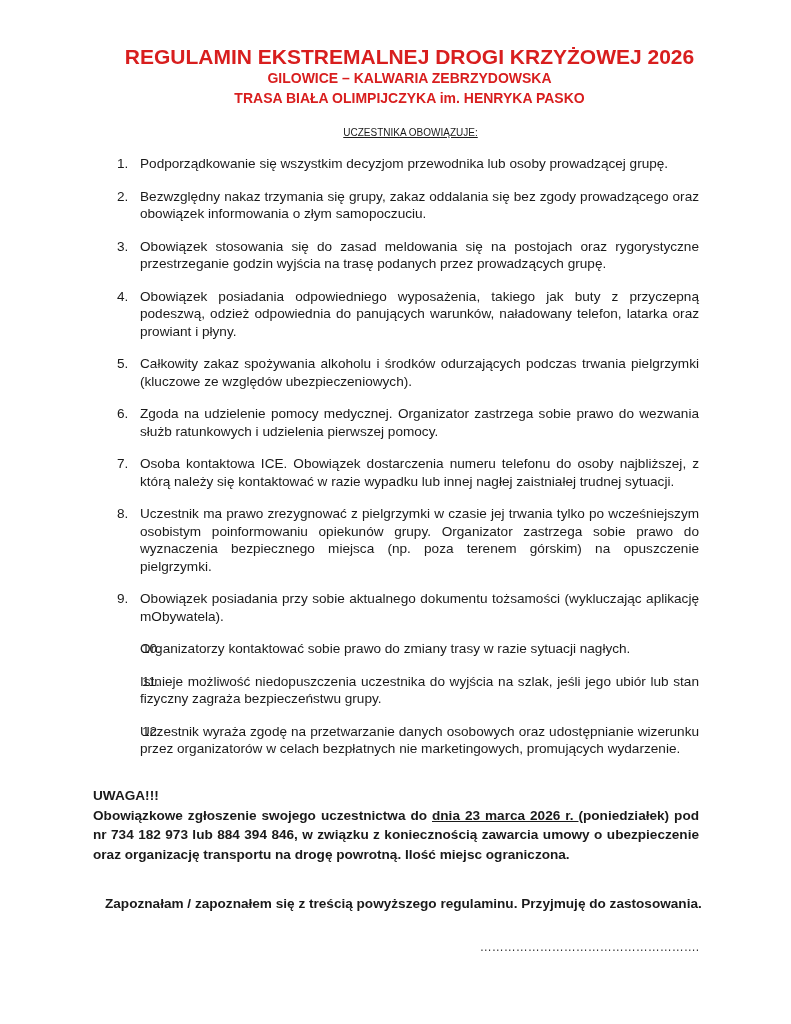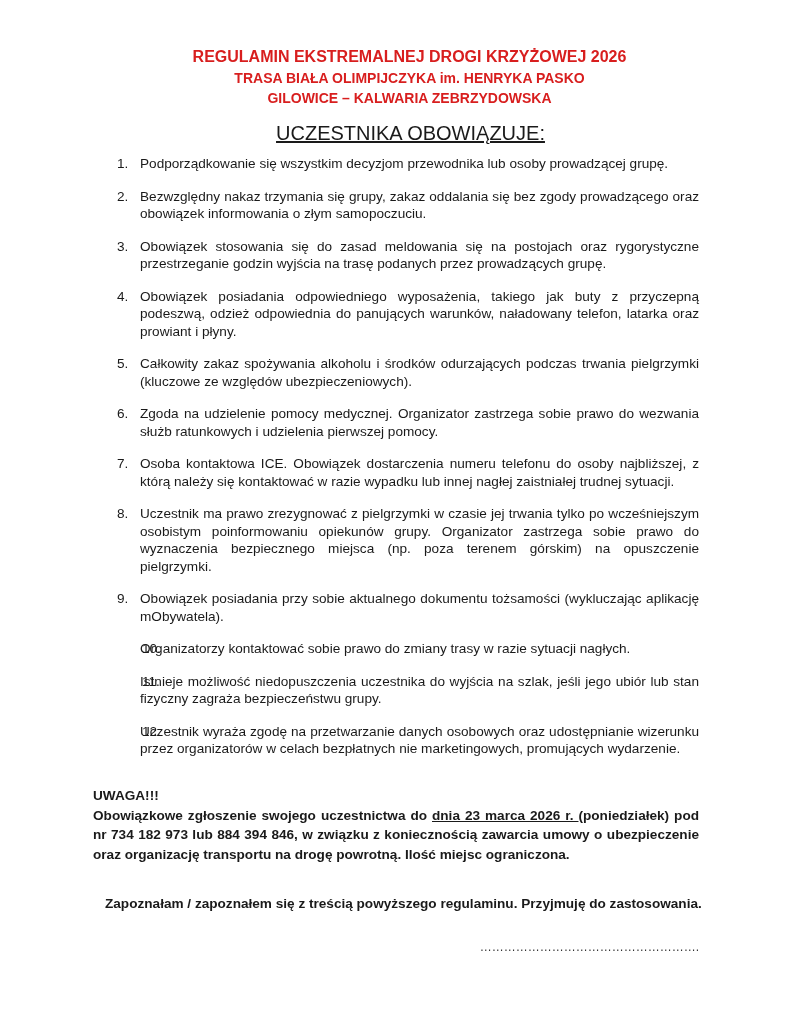--- a/index.html
+++ b/index.html
@@ -24,38 +24,38 @@
     .header {
       position: absolute;
       left: 0;
       top: 46px;
       width: 791px;
       text-align: center;
       color: #d81e1e;
       font-weight: bold;
     }
     .title {
-      font-size: 16px;
+      font-size: 21px;
       line-height: 22px;
       margin: 0;
       padding-left: 28px;
     }
     .subtitle {
       font-size: 14px;
       line-height: 20px;
       margin: 0;
       padding-left: 28px;
     }
     .section-heading {
       position: absolute;
       left: 0;
       top: 124px;
       width: 791px;
       text-align: center;
-      font-size: 20px;
+      font-size: 10px;
       line-height: 18px;
       text-decoration: underline;
       padding-left: 30px;
       box-sizing: border-box;
     }
     .rules {
       position: absolute;
       left: 117px;
       top: 155px;
       width: 582px;
@@ -116,22 +116,22 @@
       font-size: 12px;
     }
   </style>
 </head>
 <body>
 
 <div class="page">
 
   <div class="header">
     <p class="title">REGULAMIN EKSTREMALNEJ DROGI KRZYŻOWEJ 2026</p>
+    <p class="subtitle">GILOWICE – KALWARIA ZEBRZYDOWSKA</p>
     <p class="subtitle">TRASA BIAŁA OLIMPIJCZYKA im. HENRYKA PASKO</p>
-    <p class="subtitle">GILOWICE – KALWARIA ZEBRZYDOWSKA</p>
   </div>
 
   <div class="section-heading">UCZESTNIKA OBOWIĄZUJE:</div>
 
   <ol class="rules">
     <li class="rule">
       <span class="rule-num">1.</span>
       <span>Podporządkowanie się wszystkim decyzjom przewodnika lub osoby prowadzącej grupę.</span>
     </li>
     <li class="rule">

